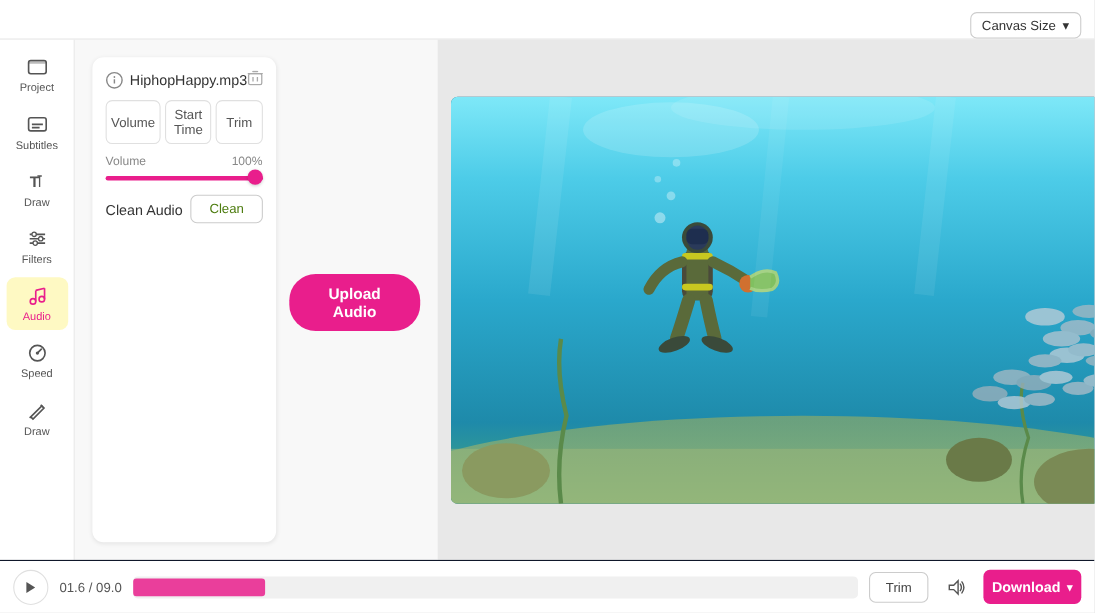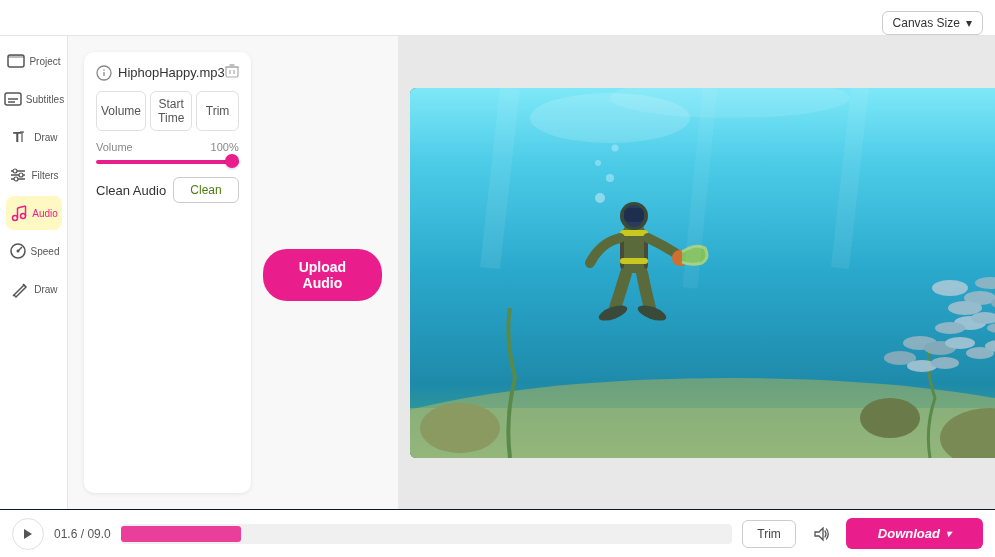--- a/index.html
+++ b/index.html
@@ -51,21 +51,21 @@
       border-right: 1px solid #e5e5e5;
       display: flex;
       flex-direction: column;
       align-items: center;
       padding: 8px 0;
       gap: 4px;
       flex-shrink: 0;
     }
     .sidebar-item {
       display: flex;
-      flex-direction: row;
+      flex-direction: column;
       align-items: center;
       justify-content: center;
       width: 56px;
       padding: 6px 4px;
       border-radius: 8px;
       cursor: pointer;
       gap: 3px;
     }
     .sidebar-item.active { background: #fef9c3; }
     .sidebar-item .icon {
@@ -297,28 +297,27 @@
       justify-content: center;
       cursor: pointer;
       color: #555;
       font-size: 14px;
     }
     .download-btn {
       background: #e91e8c;
       color: #fff;
       border: none;
       border-radius: 6px;
-      padding: 8px 32px;
+      padding: 8px 8px;
       font-size: 13px;
       font-weight: 600;
       cursor: pointer;
       display: flex;
       align-items: center;
       gap: 6px;
-      font-style: italic;
     }
     .download-chevron {
       font-size: 10px;
     }
   </style>
 </head>
 <body>
 
 <div class="top-bar">
   <button class="canvas-size-btn">

